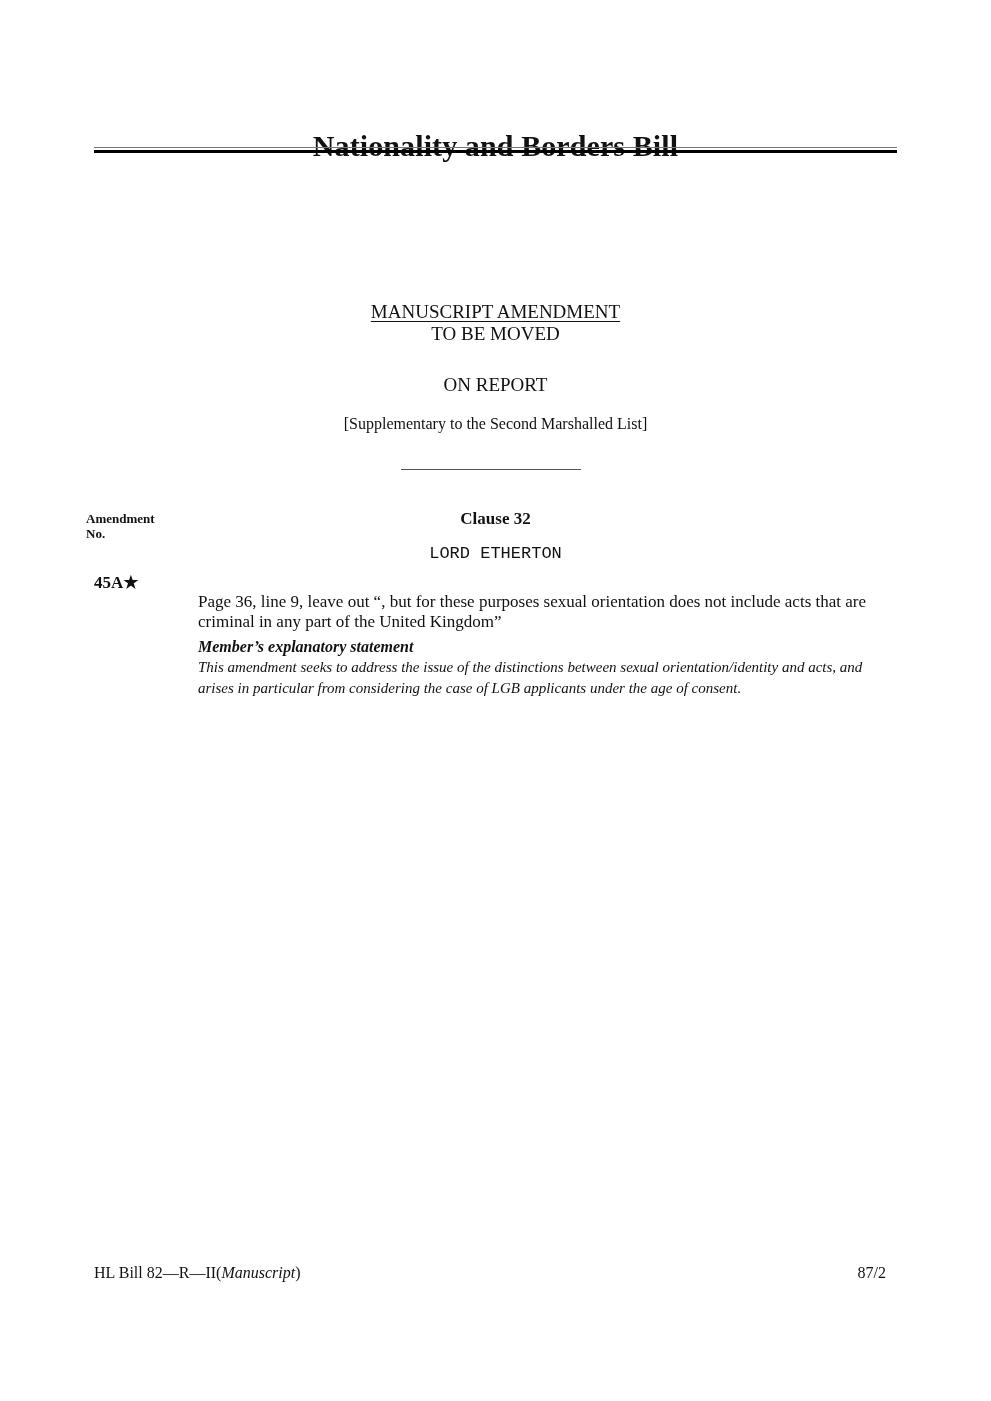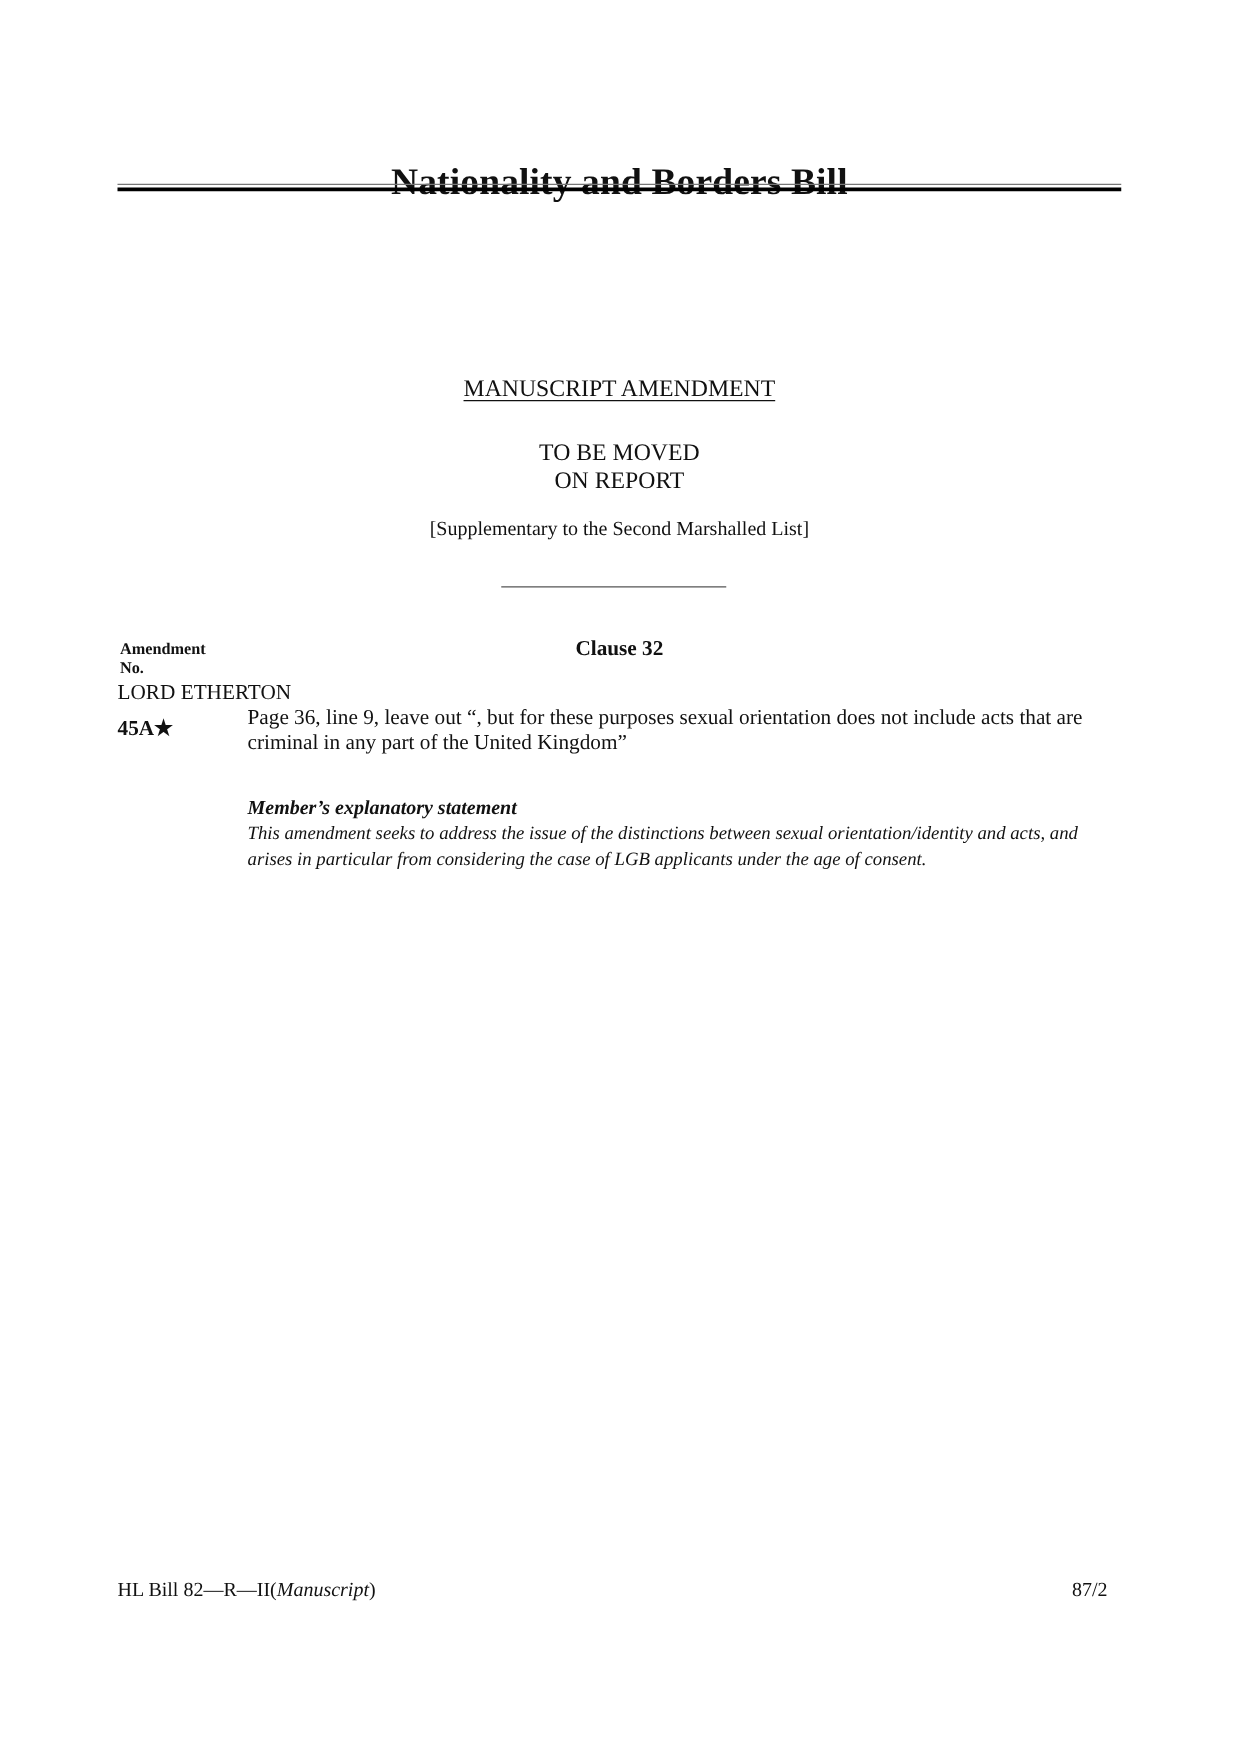--- a/index.html
+++ b/index.html
@@ -46,37 +46,37 @@
     .center-block {
       position: absolute;
       left: 94px;
       width: 803px;
       text-align: center;
       font-family: "Liberation Serif", "DejaVu Serif", serif;
       font-size: 19px;
       line-height: 24px;
     }
     .manuscript { top: 300px; text-decoration: underline; text-underline-offset: 3px; }
-    .to-be-moved { top: 351px; }
+    .to-be-moved { top: 322px; }
     .on-report { top: 373px; text-align: center; }
     .supplementary {
       top: 412px;
       font-size: 16px;
     }
     .short-rule {
       position: absolute;
       left: 401px;
       width: 180px;
       top: 469px;
       height: 1px;
       background: #555555;
     }
     .amend-label {
       position: absolute;
-      left: 96px;
+      left: 86px;
       top: 511px;
       font-family: "Liberation Serif", "DejaVu Serif", serif;
       font-weight: bold;
       font-size: 13px;
       line-height: 15px;
     }
     .clause-heading {
       position: absolute;
       left: 94px;
       width: 803px;
@@ -85,39 +85,39 @@
       font-family: "Liberation Serif", "DejaVu Serif", serif;
       font-weight: bold;
       font-size: 17px;
       line-height: 22px;
     }
     .member-name {
       position: absolute;
       left: 94px;
       width: 803px;
       top: 543px;
-      text-align: left;
-      font-family: Liberation Serif, serif;
+      text-align: center;
+      font-family: Liberation Mono, monospace;
       font-size: 17px;
       line-height: 22px;
     }
     .amend-number {
       position: absolute;
       left: 94px;
       top: 572px;
       font-family: "Liberation Serif", "DejaVu Serif", serif;
       font-weight: bold;
       font-size: 17px;
       line-height: 22px;
     }
     .amend-text {
       position: absolute;
       left: 198px;
       width: 710px;
-      top: 564px;
+      top: 592px;
       font-family: "Liberation Serif", "DejaVu Serif", serif;
       font-size: 17px;
       line-height: 20px;
     }
     .explanatory-heading {
       position: absolute;
       left: 198px;
       top: 637px;
       font-family: "Liberation Serif", "DejaVu Serif", serif;
       font-weight: bold;

